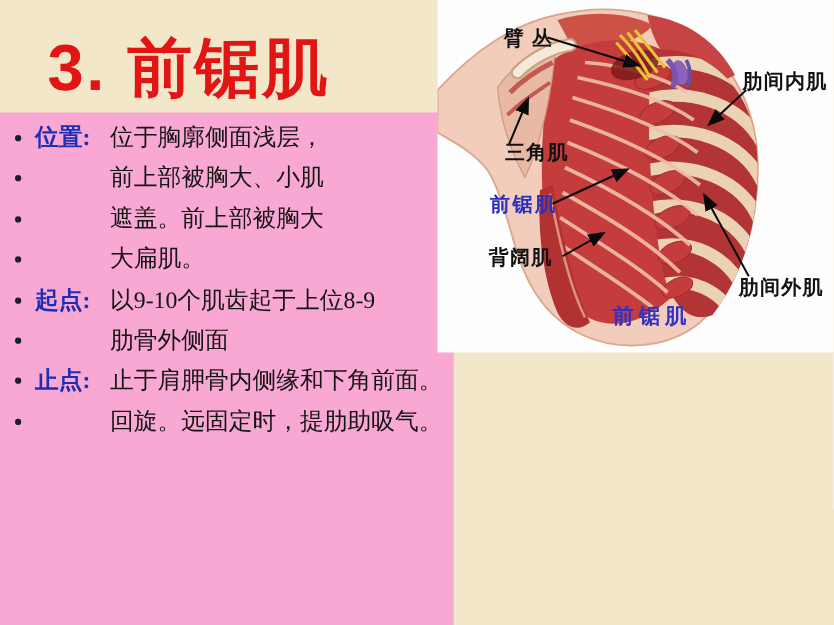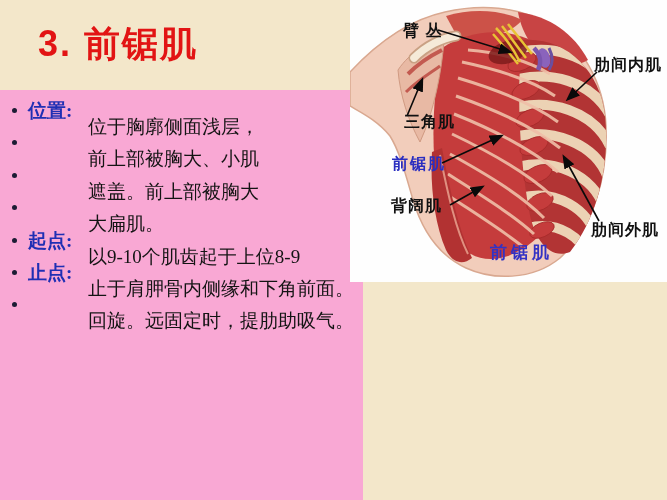--- a/index.html
+++ b/index.html
@@ -1,32 +1,32 @@
 <!DOCTYPE html>
 <html><head>
 <meta charset="utf-8">
 <style>
   html,body{margin:0;padding:0;}
   body{font-family:"Liberation Sans",sans-serif;}
   .slide{position:relative;width:667px;height:500px;background:#f3e7ca;overflow:hidden;}
 
   
-  .title{position:absolute;left:38px;top:20px;font-size:36px;font-weight:bold;
+  .title{position:absolute;left:38px;top:20px;font-size:52px;font-weight:bold;
          color:#e21414;letter-spacing:2px;font-family:"Liberation Sans",sans-serif;}
 
   
   .textbox{position:absolute;left:0;top:90px;width:363px;height:417px;background:#f9a8d4;
            padding-top:6px;box-sizing:border-box;}
   .row{display:flex;align-items:flex-start;height:32.4px;padding-left:10px;
        font-family:"Liberation Serif",serif;font-size:19px;color:#141414;line-height:30px;}
   .dot{flex:0 0 18px;position:relative;}
   .dot::before{content:"";position:absolute;left:2px;top:12px;width:5px;height:5px;
                border-radius:50%;background:#1c1c34;}
   .lbl{flex:0 0 60px;color:#1f2fb4;font-weight:bold;white-space:nowrap;}
-  .txt{white-space:nowrap;margin-top:16px;}
+  .txt{white-space:nowrap;}
 
   
   .panel{position:absolute;left:350px;top:0;width:317px;height:282px;background:#fefefe;}
   .panel svg{position:absolute;left:0;top:0;}
   .figlabel{position:absolute;font-size:16px;font-weight:bold;color:#111;
             font-family:"Liberation Sans",sans-serif;white-space:nowrap;letter-spacing:1px;}
   .figlabel.blue{color:#2a2ec0;letter-spacing:2px;}
   .caption{position:absolute;font-size:17px;font-weight:bold;color:#3332c4;
            letter-spacing:4px;white-space:nowrap;font-family:"Liberation Sans",sans-serif;}
 </style>
@@ -55,20 +55,25 @@
     </div>
     <div class="row">
       <span class="dot"></span>
       <span class="lbl"></span>
       <span class="txt">大扁肌。</span>
     </div>
     <div class="row">
       <span class="dot"></span>
       <span class="lbl">起点:</span>
       <span class="txt">以9-10个肌齿起于上位8-9</span>
+    </div>
+    <div class="row">
+      <span class="dot"></span>
+      <span class="lbl"></span>
+      <span class="txt">肋骨外侧面</span>
     </div>
     <div class="row">
       <span class="dot"></span>
       <span class="lbl">止点:</span>
       <span class="txt">止于肩胛骨内侧缘和下角前面。</span>
     </div>
     <div class="row">
       <span class="dot"></span>
       <span class="lbl"></span>
       <span class="txt">回旋。远固定时，提肋助吸气。</span>

